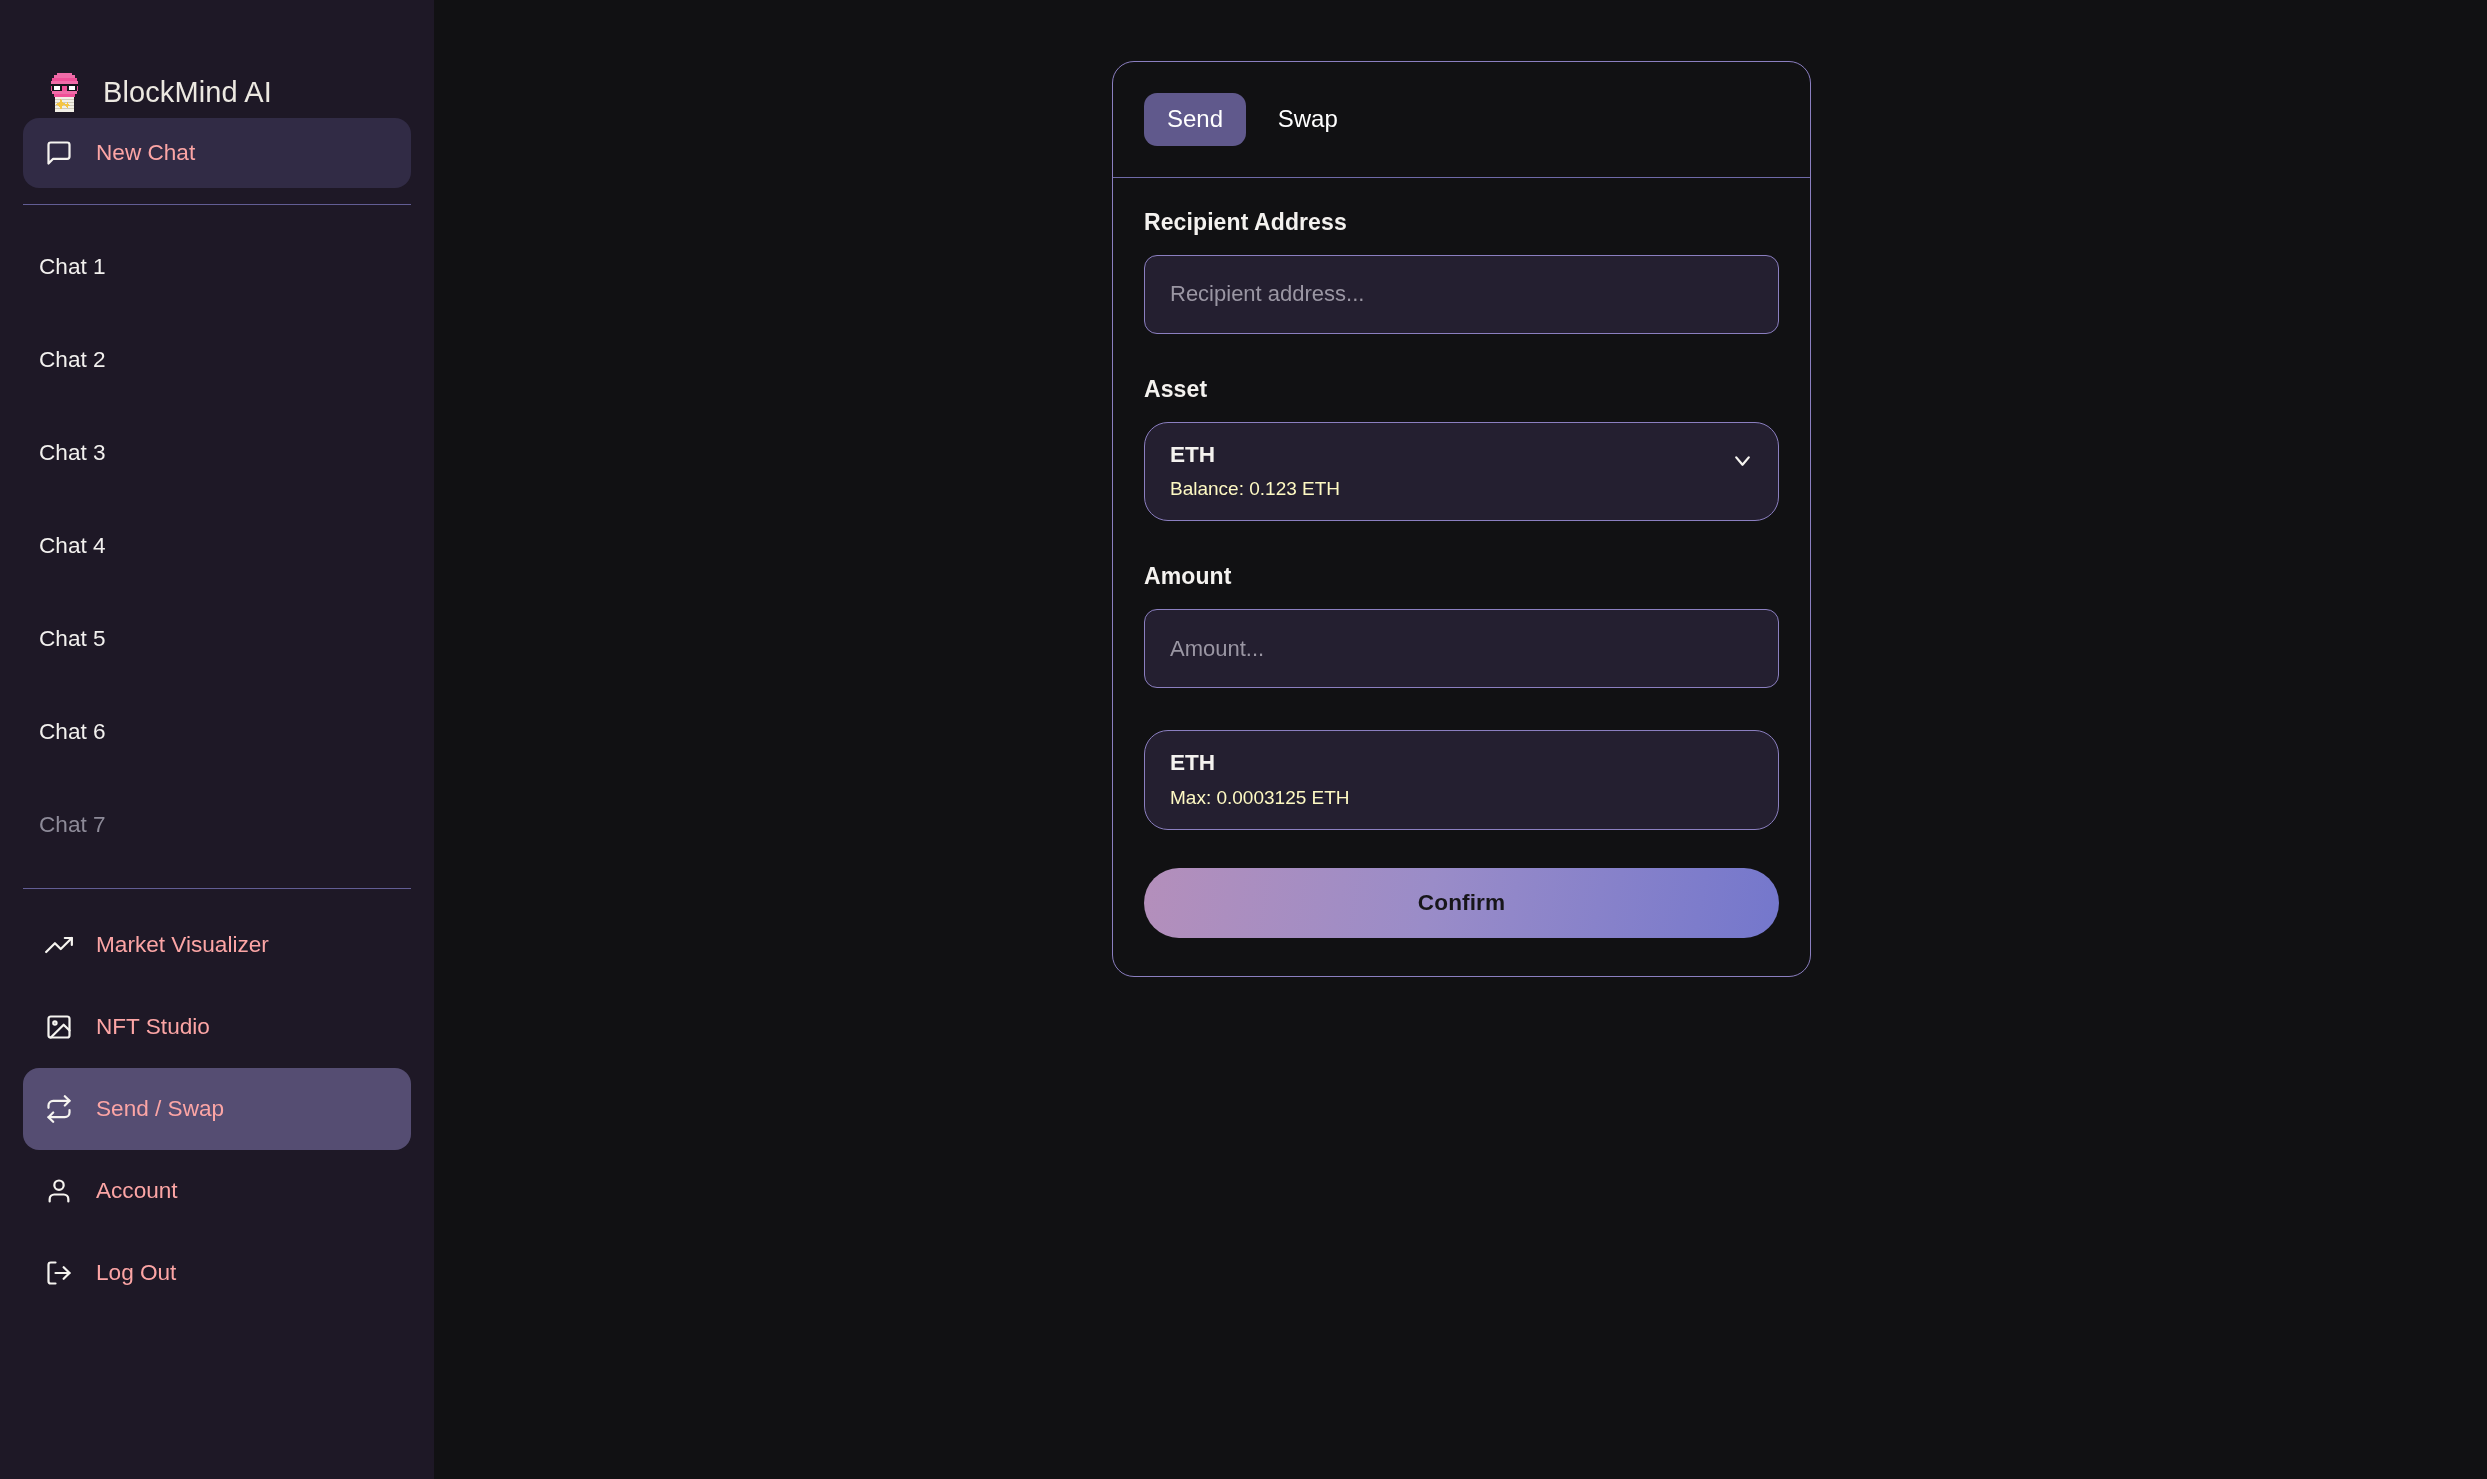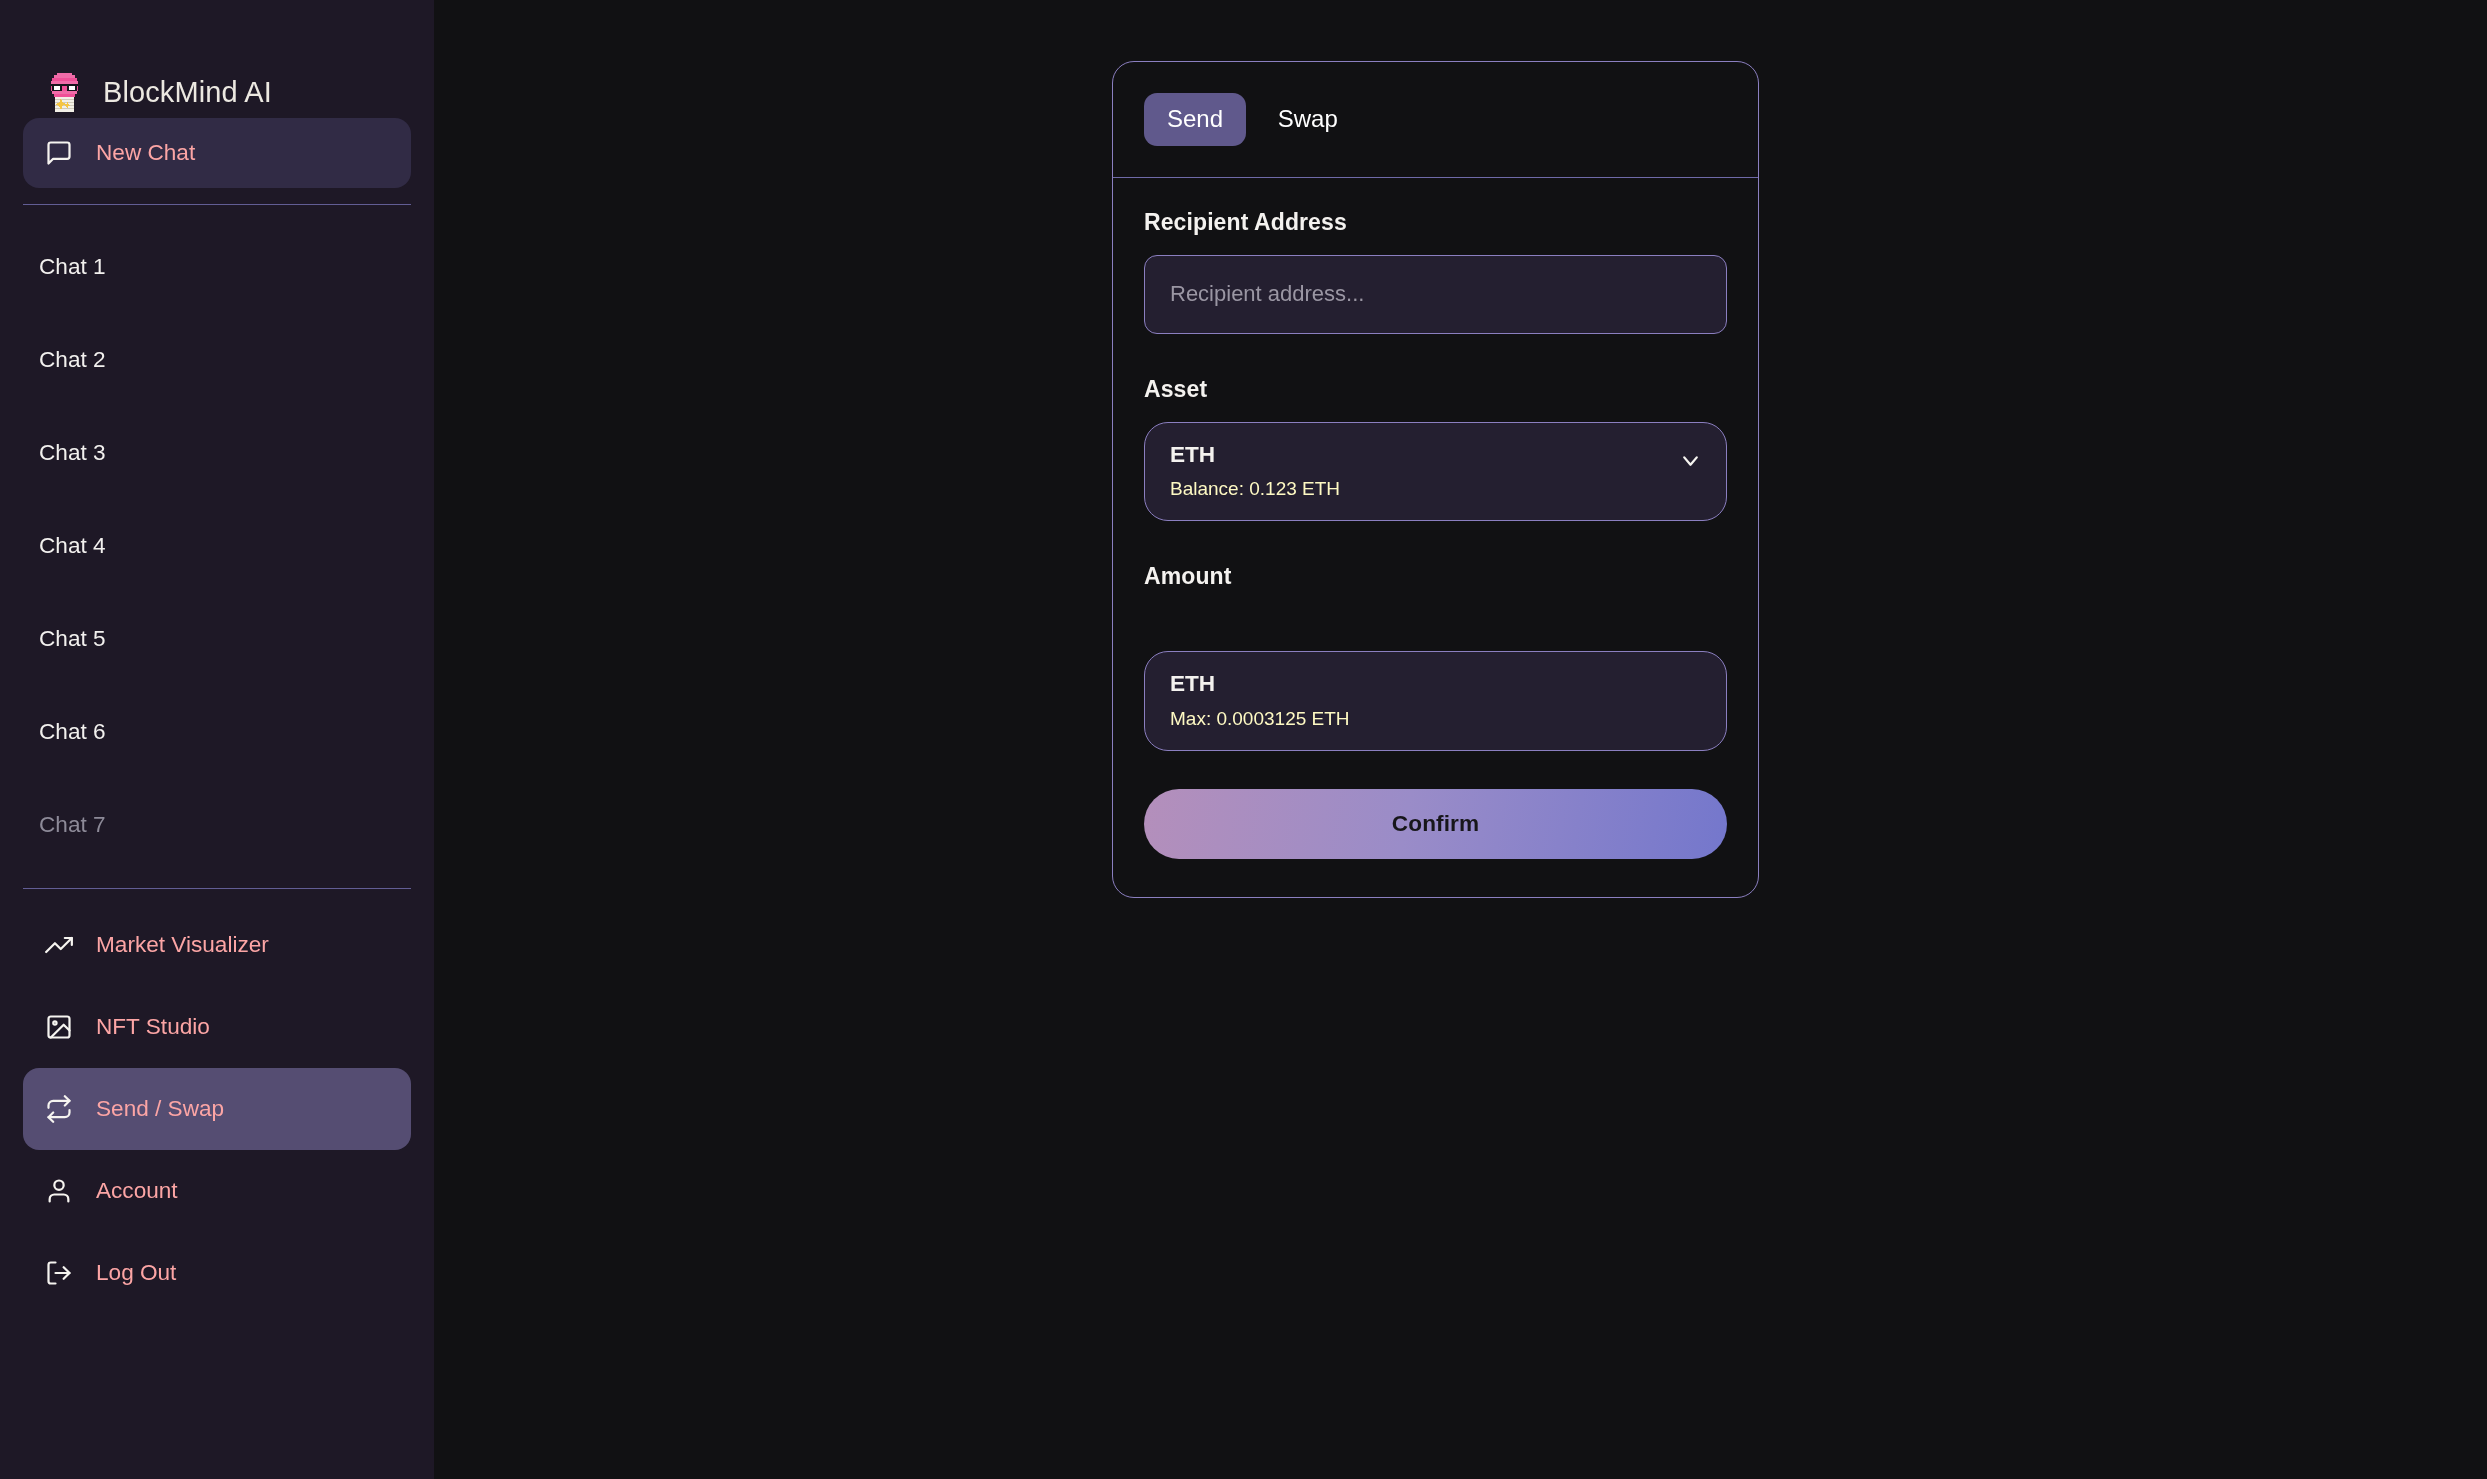--- a/index.html
+++ b/index.html
@@ -103,21 +103,21 @@
     flex: 1 1 auto;
     height: 1479px;
     background: #111113;
     position: relative;
   }
 
   .panel {
     position: absolute;
     left: 678px;
     top: 61px;
-    width: 647px;
+    width: 699px;
     border: 1.5px solid #8b7fc0;
     border-radius: 22px;
     background: #111113;
   }
 
   .tabs-row {
     display: flex;
     align-items: center;
     gap: 8.7px;
     padding: 31px 31px 31px 31px;
@@ -360,20 +360,21 @@
           <span class="chev">
             <svg viewBox="0 0 24 24" fill="none" stroke="#f6f4f0" stroke-width="2.2" stroke-linecap="round" stroke-linejoin="round">
               <polyline points="6 9 12 16 18 9"></polyline>
             </svg>
           </span>
         </div>
 
         <div class="gap-lg"></div>
 
         <div class="field-label">Amount</div>
+        <input class="text-input" type="text" placeholder="Amount..." style="">
 
         <div class="gap-lg"></div>
 
         <div class="box">
           <div class="box-title">ETH</div>
           <div class="box-sub">Max: 0.0003125 ETH</div>
         </div>
 
         <div class="gap-md"></div>
 

